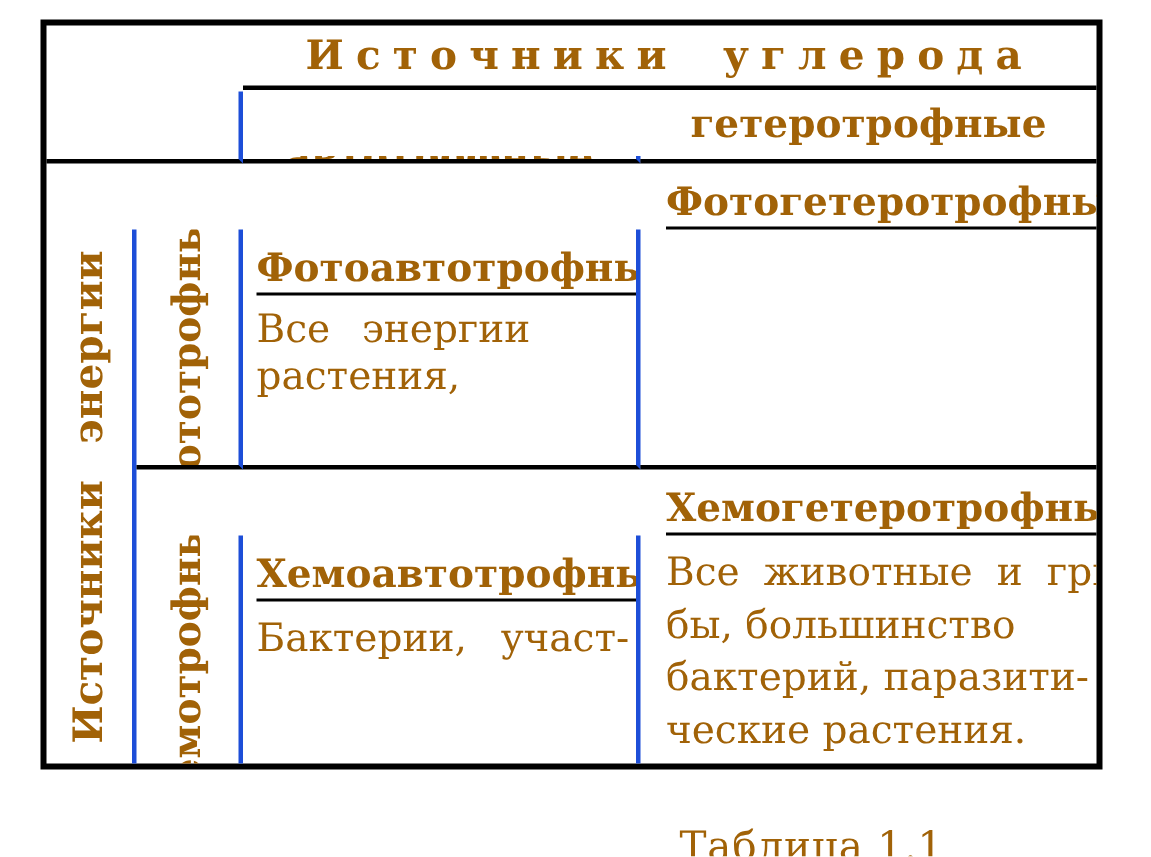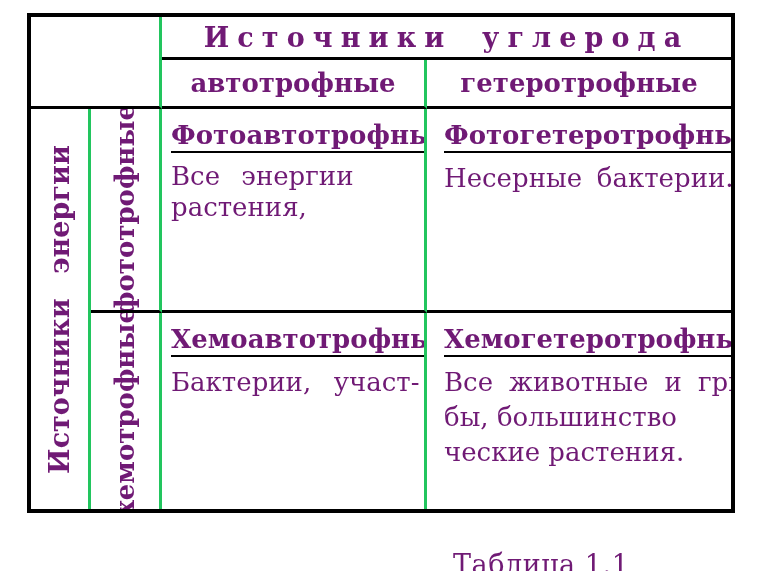--- a/index.html
+++ b/index.html
@@ -1,30 +1,30 @@
 <!DOCTYPE html>
 <html><head>
 <meta charset="utf-8">
 <style>
   html,body{margin:0;padding:0;background:#ffffff;}
   .page{
     position:relative;width:767px;height:571px;background:#ffffff;
-    font-family:"DejaVu Serif","Liberation Serif",serif;color:#701a75;
+    font-family:"DejaVu Serif","Liberation Serif",serif;color:#a16207;
     overflow:hidden;
   }
   .tbl{
     position:absolute;left:27px;top:13px;width:708px;height:500px;
     box-sizing:border-box;border:4px solid #000;
     display:grid;
     grid-template-columns:60px 71px 265px 1fr;
     grid-template-rows:43px 49px 204px 1fr;
     background:#fff;
   }
   .cell{box-sizing:border-box;overflow:hidden;}
-  .b-r{border-right:3px solid #22c55e;}
+  .b-r{border-right:3px solid #1d4ed8;margin-top:44px;}
   .b-b{border-bottom:3px solid #000;}
   .corner{grid-column:1/3;grid-row:1/3;}
   .top-header{
     grid-column:3/5;grid-row:1/2;
     display:flex;align-items:center;justify-content:center;
     font-weight:bold;font-size:27px;letter-spacing:0.30em;word-spacing:0.45em;
   }
   .col-head{
     display:flex;align-items:center;justify-content:center;
     font-weight:bold;font-size:26px;
@@ -99,21 +99,20 @@
         <div class="line ws50">Все энергии</div>
         <div class="line">растения,</div>
       </div>
     </div>
 
     <div class="cell cd3 b-b lh35">
       <div class="content right">
         <div class="ctitle">
           <span class="u">Фотогетеротрофные</span>
         </div>
-        <div class="line ws25">Несерные бактерии.</div>
       </div>
     </div>
 
     <div class="cell rh2 b-r">
       <span class="vert">хемотрофные</span>
     </div>
 
     <div class="cell cc4 b-r lh35">
       <div class="content">
         <div class="ctitle">
@@ -123,20 +122,21 @@
       </div>
     </div>
 
     <div class="cell cd4 lh35">
       <div class="content right">
         <div class="ctitle">
           <span class="u">Хемогетеротрофные</span>
         </div>
         <div class="line ws30">Все животные и гри-</div>
         <div class="line">бы, большинство</div>
+        <div class="line">бактерий, паразити-</div>
         <div class="line">ческие растения.</div>
       </div>
     </div>
 
   </div>
 
   <div class="caption">Таблица 1.1</div>
 
 </div>
 

